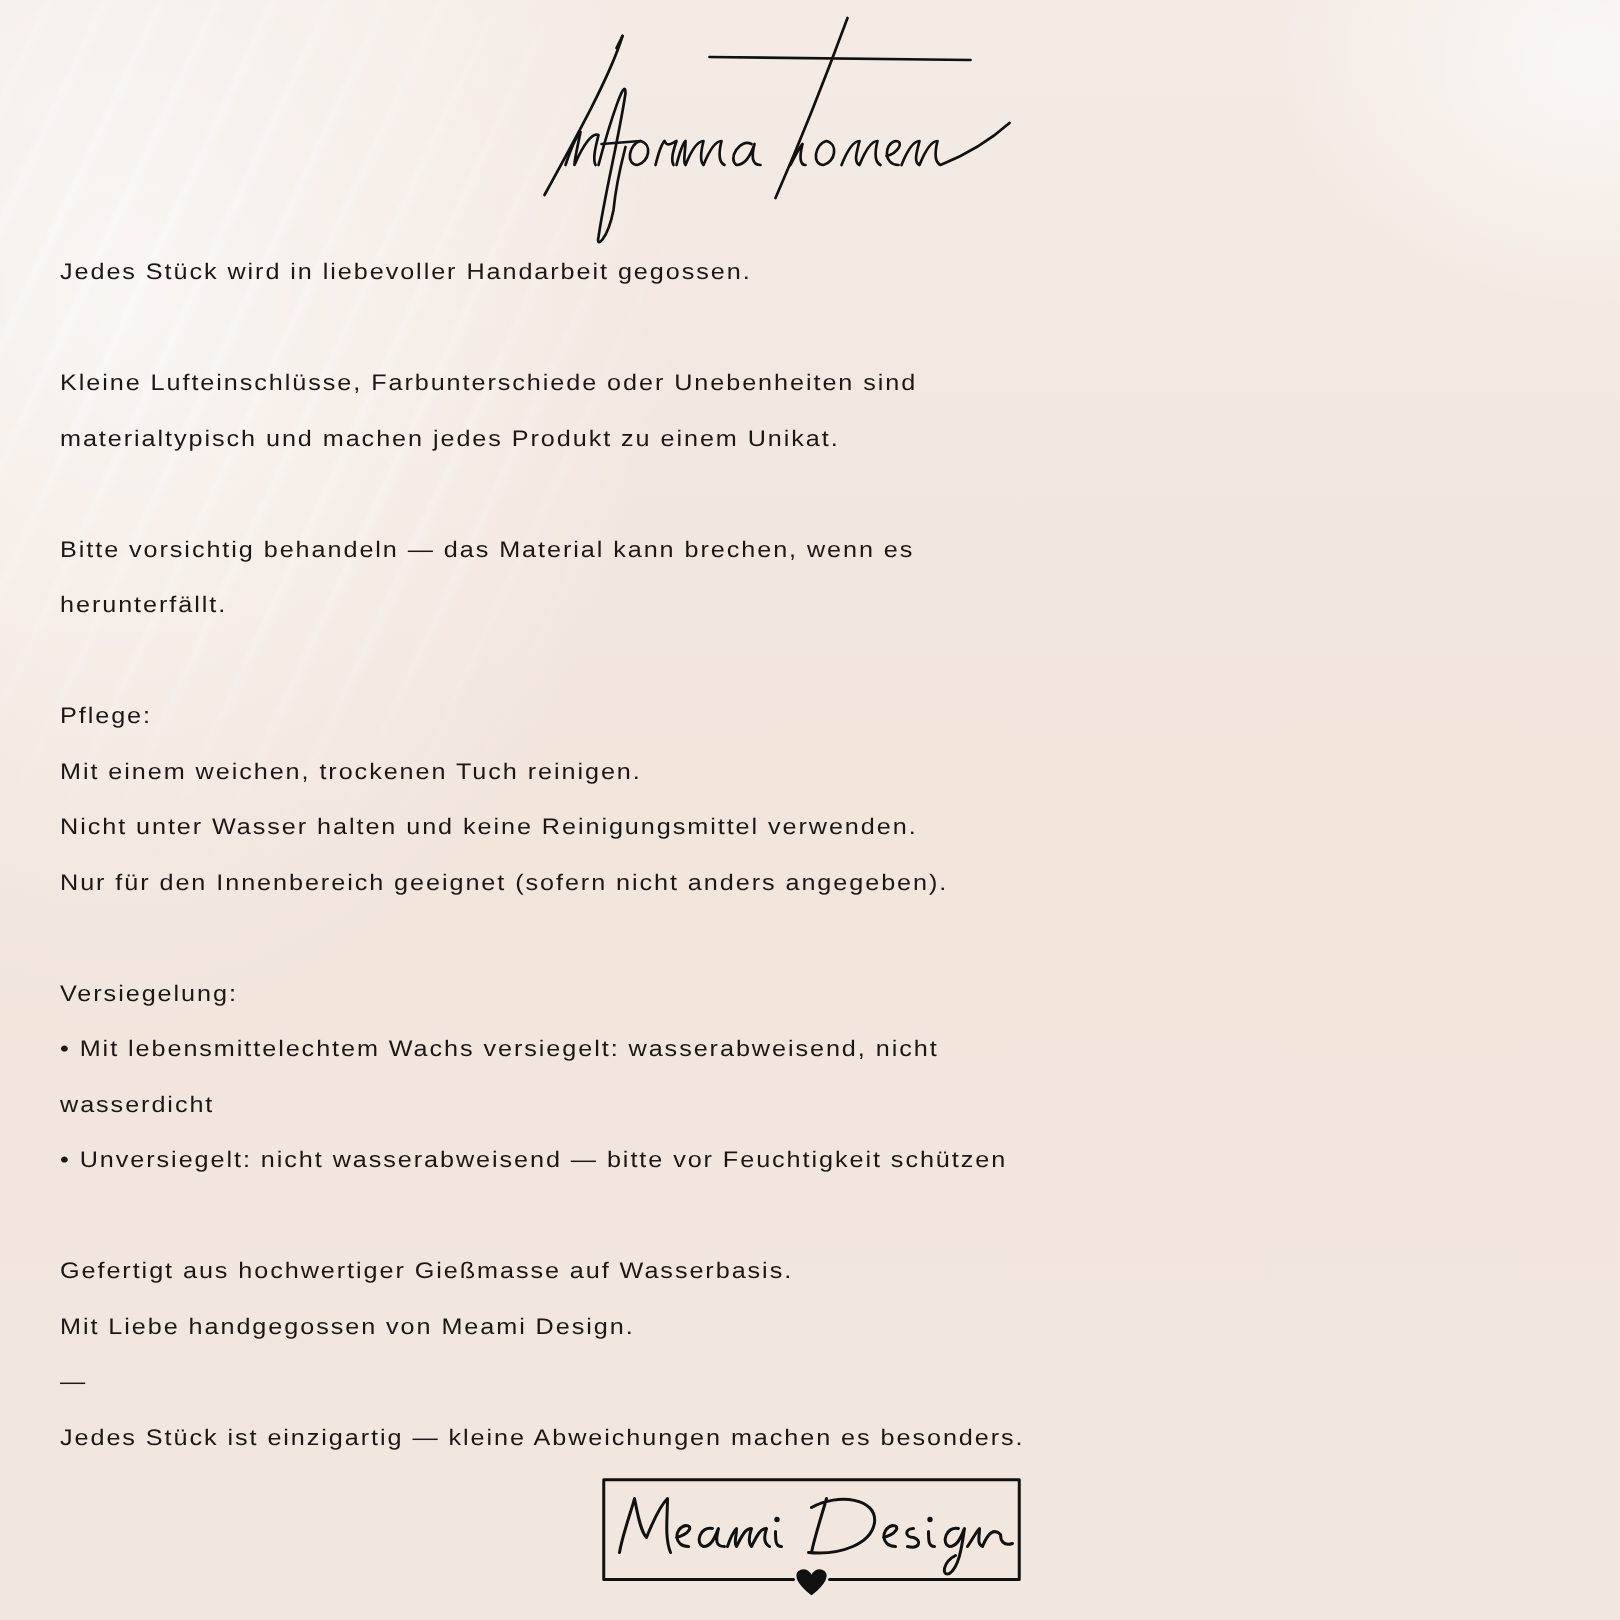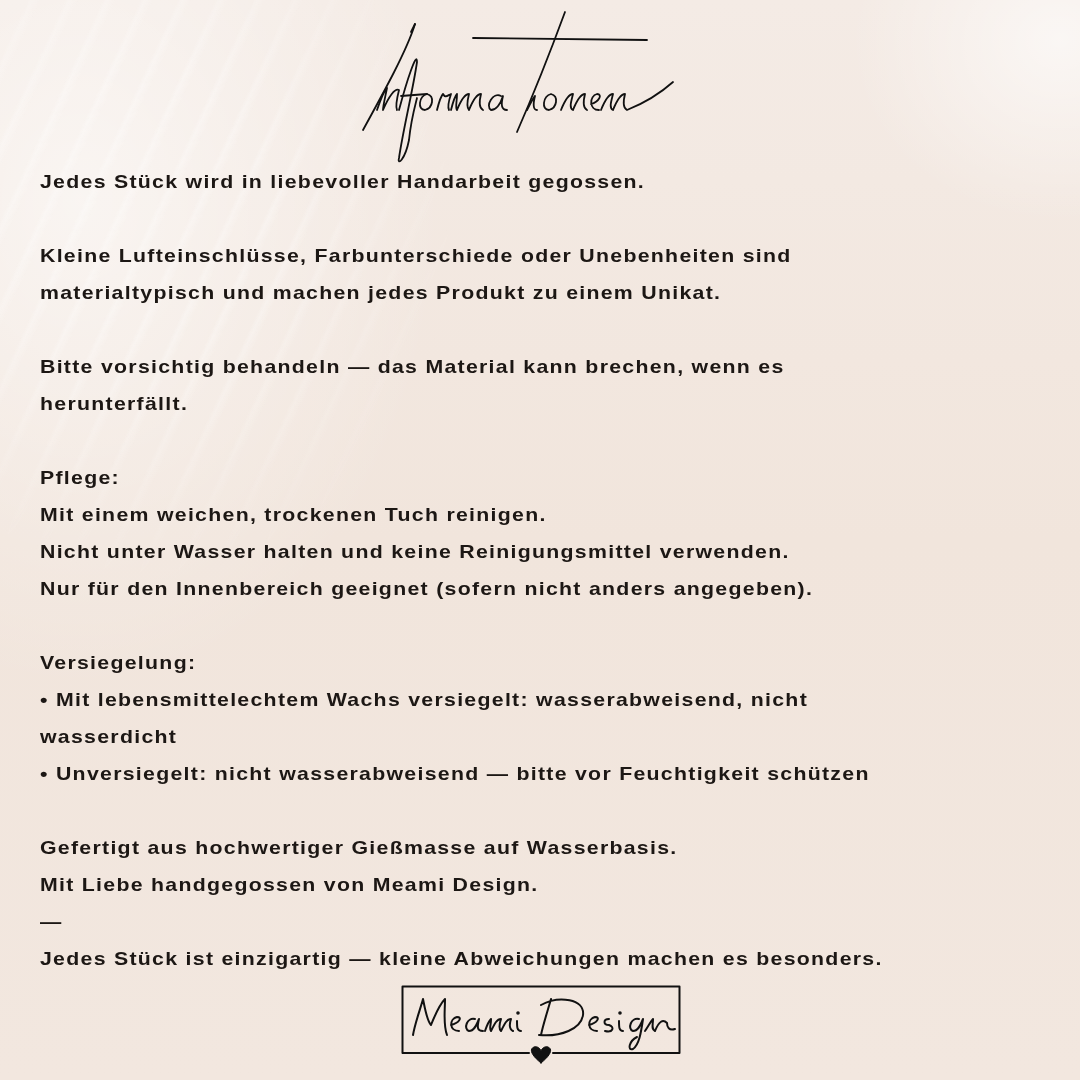--- a/index.html
+++ b/index.html
@@ -24,24 +24,23 @@
       mask-image: radial-gradient(ellipse 60% 55% at 35% 35%, #000 30%, transparent 75%);
       opacity: 0.8;
     }
     .title {
       position: absolute; left: 355px; top: 10px; width: 370px; height: 160px;
     }
     .title svg { width: 100%; height: 100%; }
     .content {
       position: absolute; left: 40px; top: 166px; width: 1020px;
       color: #1c1714;
-      font-size: 19px;
+      font-size: 15px;
       letter-spacing: 1.15px;
       transform-origin: left top;
-      font-weight: bold;
     }
     .line {
       height: 37px; line-height: 32px; white-space: nowrap;
       transform: scaleX(1.12); transform-origin: left center;
     }
     .line.blank { }
     .logo {
       position: absolute; left: 401px; top: 985px; width: 280px; height: 80px;
     }
     .logo svg { width: 100%; height: 100%; }

